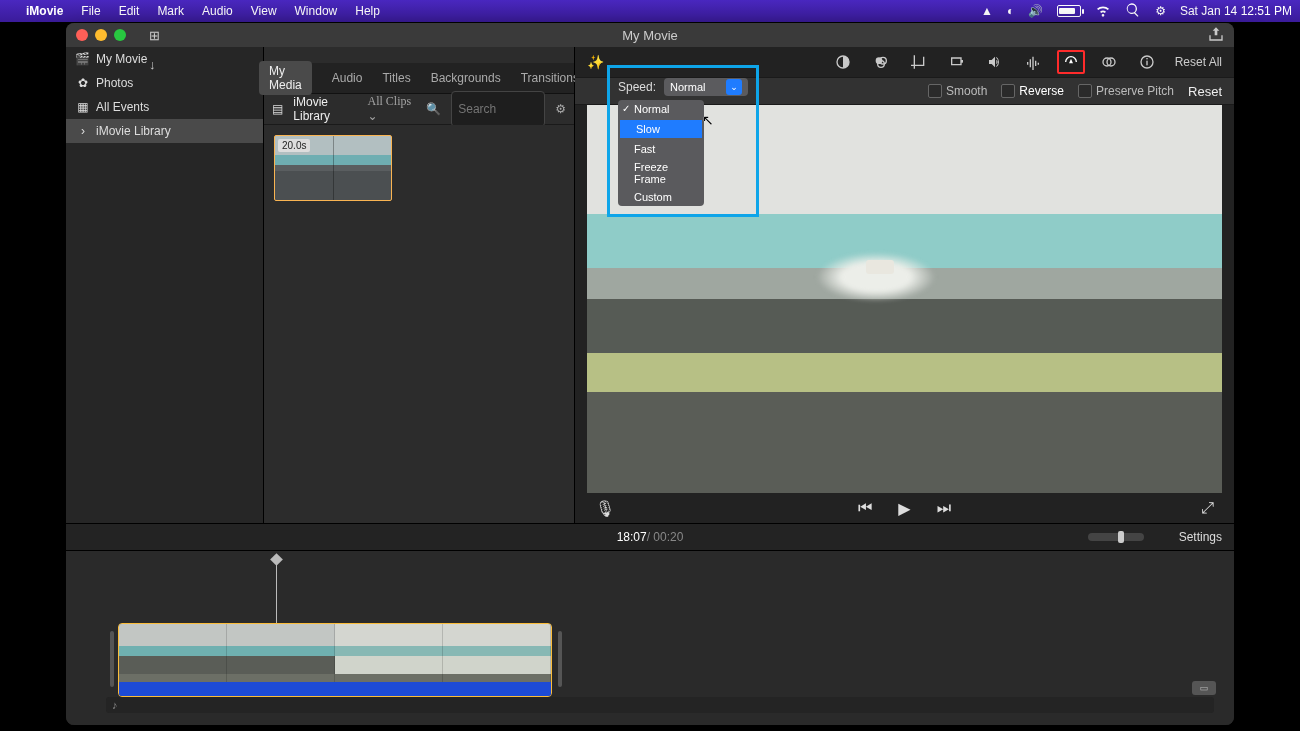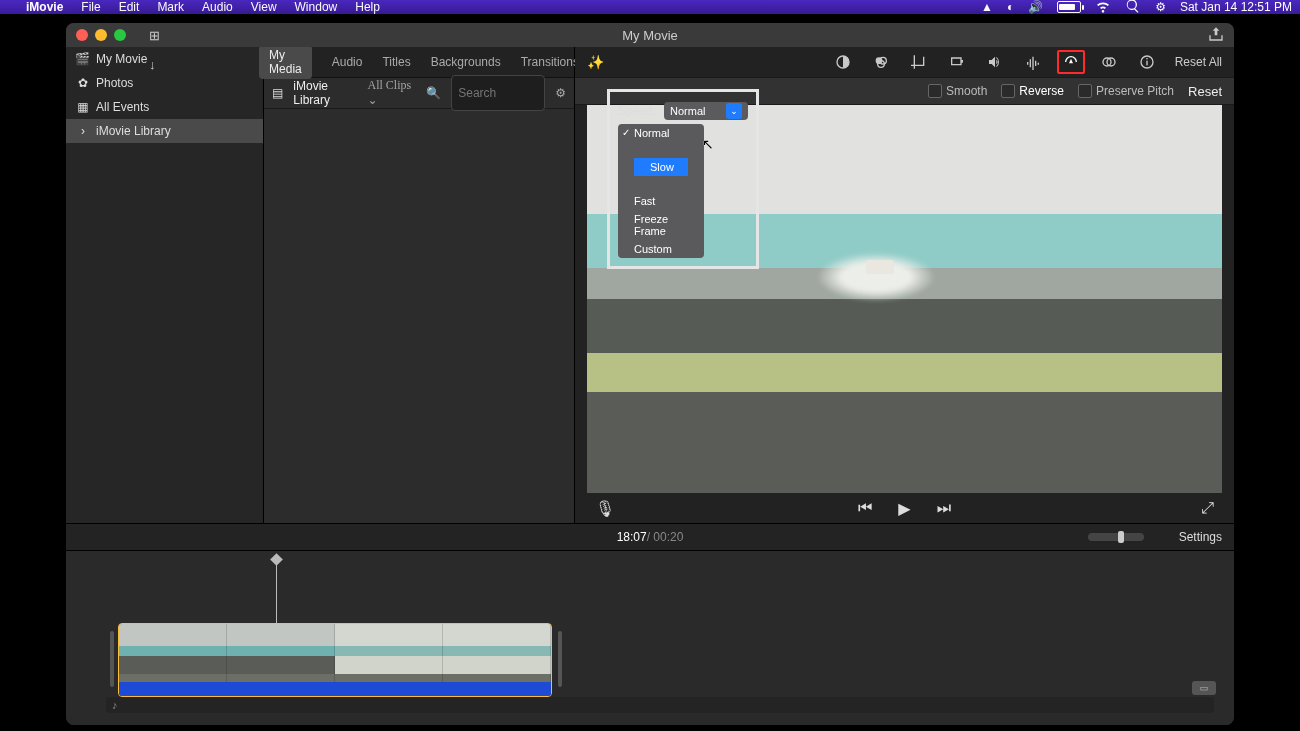--- a/index.html
+++ b/index.html
@@ -8,21 +8,21 @@
     font-family:-apple-system,Helvetica,Arial,sans-serif;
     font-size:13px;
     color:#dcdcdc;
     overflow:hidden;
     width:1300px;
     height:731px;
     position:relative;
   }
   
   .menubar{
-    height:14px;
+    height:22px;
     background:linear-gradient(#4a28c0,#3a1b9a);
     display:flex;
     align-items:center;
     padding:0 8px;
     color:#fff;
     font-size:12px;
   }
   .menubar .left{display:flex;gap:18px;align-items:center;}
   .menubar .left span{cursor:default;}
   .menubar .apple{font-size:14px;}
@@ -88,20 +88,21 @@
     height:30px;
     background:#222;
     border-bottom:1px solid #111;
     display:flex;
     gap:20px;
     padding:0 16px;
     align-items:center;
     font-size:12px;
     color:#aaa;
     justify-content:center;
+    margin-top:16px;
   }
   .mid-tabs span.active{background:#4a4a4a;padding:3px 10px;border-radius:4px;color:#eee;}
   .mid-head{
     height:30px;
     display:flex;
     align-items:center;
     padding:0 8px;
     gap:10px;
     border-bottom:1px solid #1a1a1a;
     font-size:12px;
@@ -164,22 +165,22 @@
   }
   .speedbar .reset2{margin-left:auto;font-size:13px;color:#eee;}
   .speedbar label{display:flex;align-items:center;gap:4px;color:#bbb;}
   .speedbar .cbx{width:12px;height:12px;border:1px solid #666;background:#2a2a2a;border-radius:2px;}
   .speedbar .flexg{flex:1;}
 
   
   .speed-area{
     position:absolute;
     left:32px;
-    top:42px;
-    border:3px solid #e5e5e5;
+    top:18px;
+    border:3px solid #0ea5e9;
     padding:8px;
     z-index:5;
   }
   .speed-row{
     display:flex;align-items:center;gap:8px;font-size:12px;
     height:22px;
   }
   .speed-label{color:#ddd;}
   .speed-select{
     background:#5b5b5e;border-radius:4px;width:72px;height:18px;
@@ -197,21 +198,21 @@
     overflow:hidden;
     width:86px;
     font-size:11px;
   }
   .speed-menu .mi{
     padding:3px 8px 3px 16px;color:#fff;position:relative;cursor:default;
   }
   .speed-menu .mi.check::before{
     content:"✓";position:absolute;left:4px;font-size:10px;
   }
-  .speed-menu .mi.hl{background:#1f7cff;margin:16px;}
+  .speed-menu .mi.hl{background:#1f7cff;margin:2px;}
   .cursor{
     position:absolute;left:92px;top:44px;font-size:14px;color:#000;
     text-shadow:0 0 1px #fff,0 0 1px #fff;pointer-events:none;
   }
 
   .video{
     flex:1;
     margin:0 12px;
     background:linear-gradient(
         180deg,
@@ -406,20 +407,25 @@
         <span>Transitions</span>
       </div>
       <div class="mid-head">
         <span>▤</span>
         <span class="lib-title">iMovie Library</span>
         <span class="allclips"><span>All Clips</span> ⌄</span>
         <span>🔍</span>
         <input placeholder="Search" style="">
         <span class="gear">⚙</span>
       </div>
+      <div class="clips">
+        <div class="thumb">
+          <span class="dur">20.0s</span>
+        </div>
+      </div>
     </div>
 
     <div class="viewer">
       <div class="vtools">
         <span class="wand">✨</span>
         <span class="spacer"></span>
         <span class="ticon">
             <svg class="icn" viewBox="0 0 24 24">
               <circle cx="12" cy="12" r="9" fill="none" stroke="#c9c9c9" stroke-width="2"></circle>
               <path d="M12 3a9 9 0 010 18z"></path>

